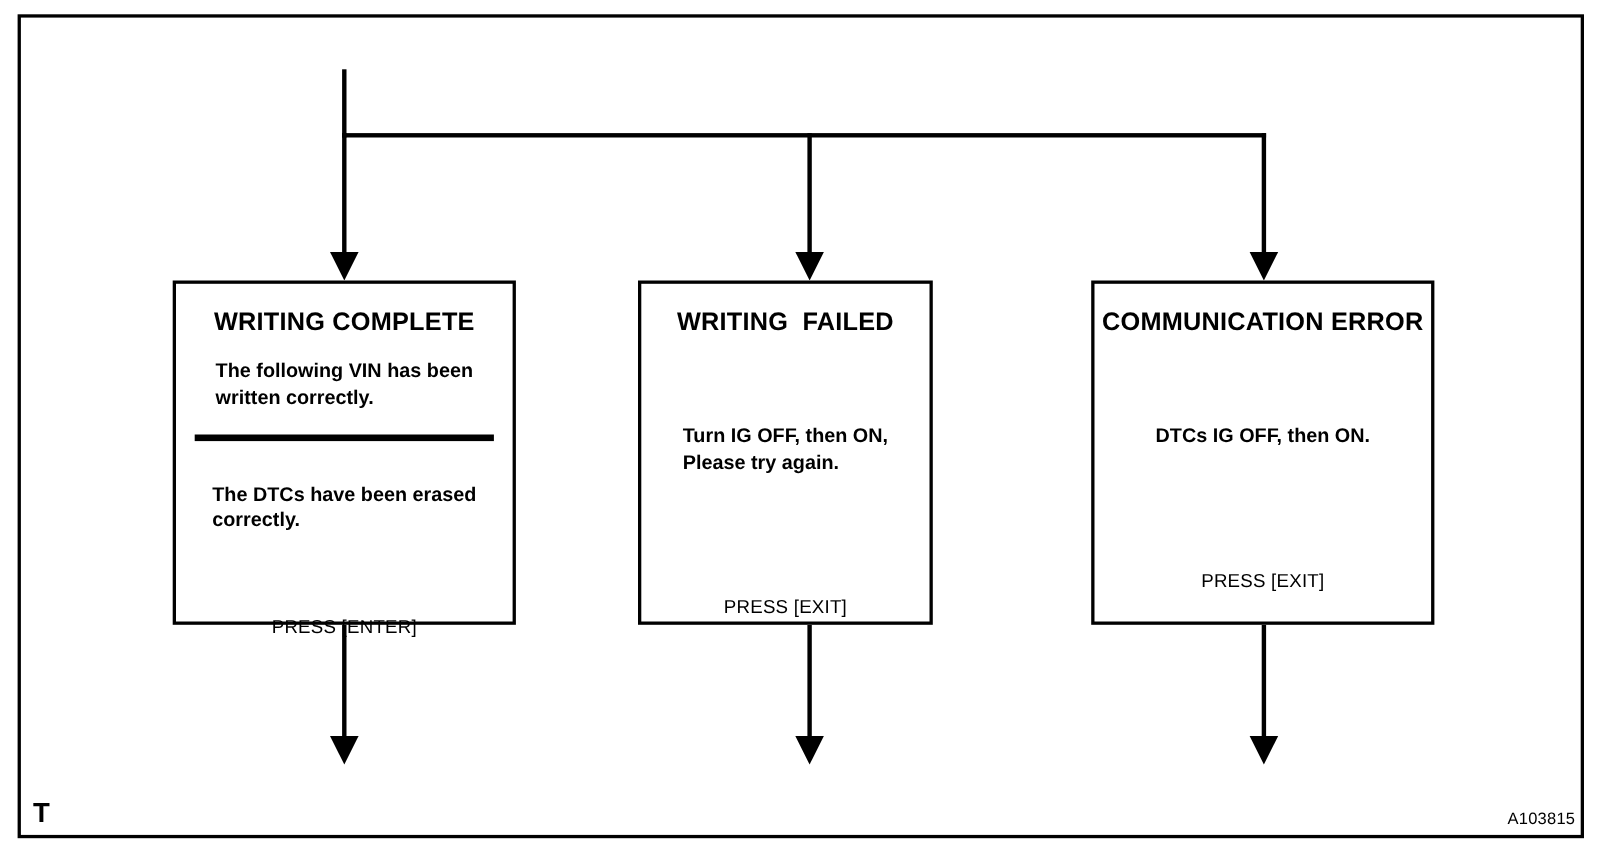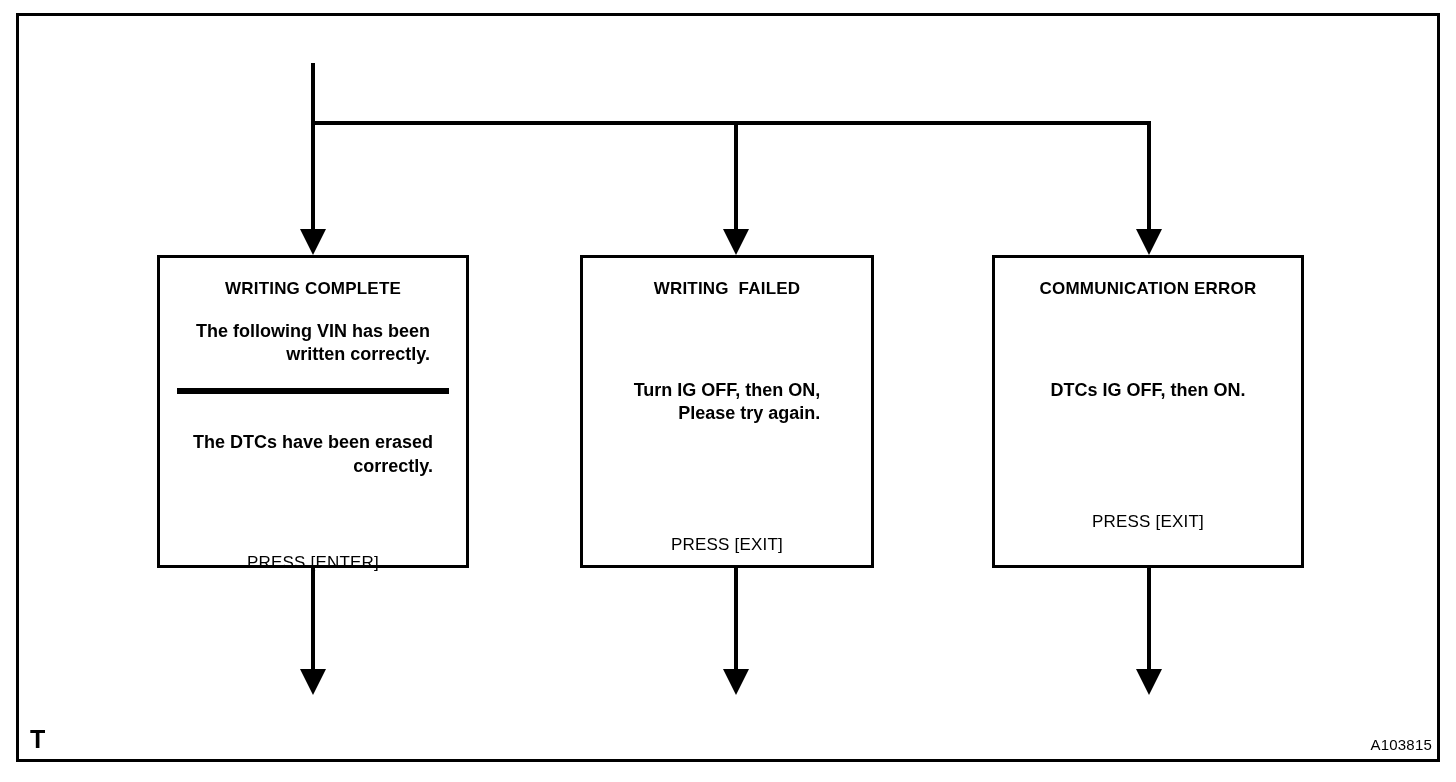--- a/index.html
+++ b/index.html
@@ -51,31 +51,31 @@
   .screen-box {
     position: absolute;
     border: 3px solid #000000;
     box-sizing: border-box;
     background: #ffffff;
     display: flex;
     flex-direction: column;
     align-items: center;
   }
   .box-title {
-    font-size: 17px;
+    font-size: 23px;
     font-weight: bold;
     letter-spacing: 0.2px;
     text-align: center;
     white-space: pre;
     line-height: 1.1;
   }
   .box-body {
     font-size: 18px;
     font-weight: bold;
-    text-align: right;
+    text-align: left;
     line-height: 1.3;
     white-space: pre-line;
   }
   .box-footer {
     font-size: 17px;
     font-weight: normal;
     text-align: center;
     letter-spacing: 0.2px;
   }
   .vin-field {
@@ -147,21 +147,21 @@
   <div class="screen-box" id="box-writing-complete" style="left:157px; top:255px; width:312px; height:313px;">
     <div class="box-title">WRITING COMPLETE</div>
     <div class="box-body msg-vin">The following VIN has been
 written correctly.</div>
     <div class="vin-field"></div>
     <div class="box-body msg-dtc">The DTCs have been erased
 correctly.</div>
     <div class="box-footer">PRESS [ENTER]</div>
   </div>
 
-  <div class="screen-box" id="box-writing-failed" style="left:580px; top:255px; width:294px; height:313px;">
+  <div class="screen-box" id="box-writing-failed" style="left:580px; top:255px; width:268px; height:313px;">
     <div class="box-title">WRITING  FAILED</div>
     <div class="box-body">Turn IG OFF, then ON,
 Please try again.</div>
     <div class="box-footer">PRESS [EXIT]</div>
   </div>
 
   <div class="screen-box" id="box-communication-error" style="left:992px; top:255px; width:312px; height:313px;">
     <div class="box-title">COMMUNICATION ERROR</div>
     <div class="box-body">DTCs IG OFF, then ON.</div>
     <div class="box-footer">PRESS [EXIT]</div>

